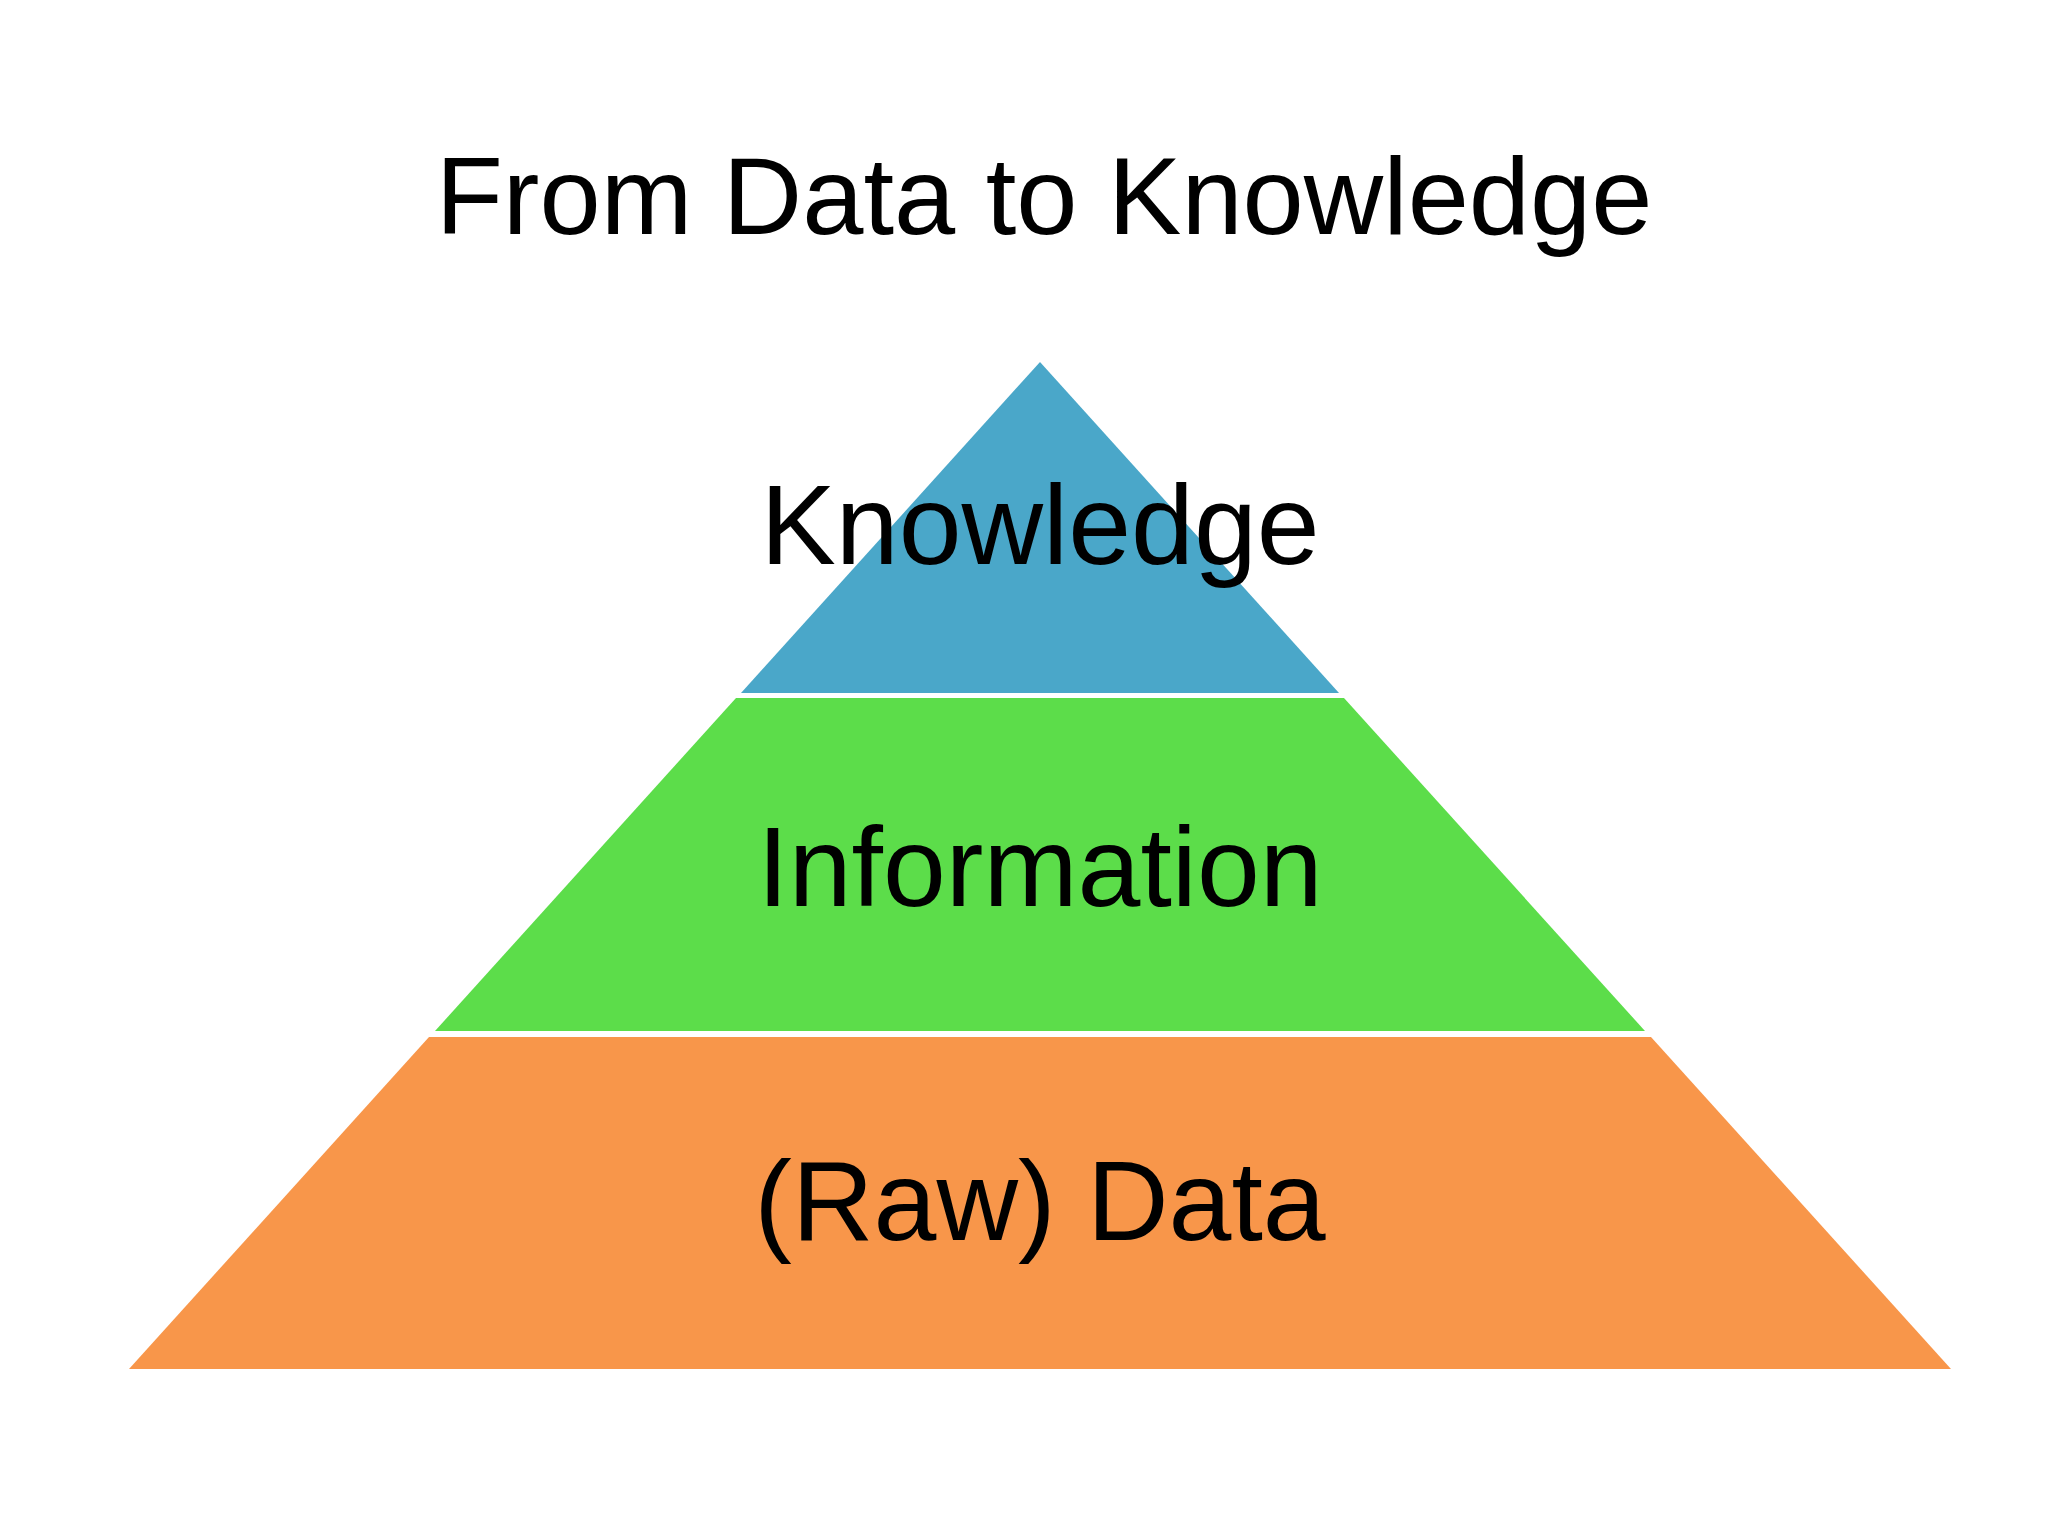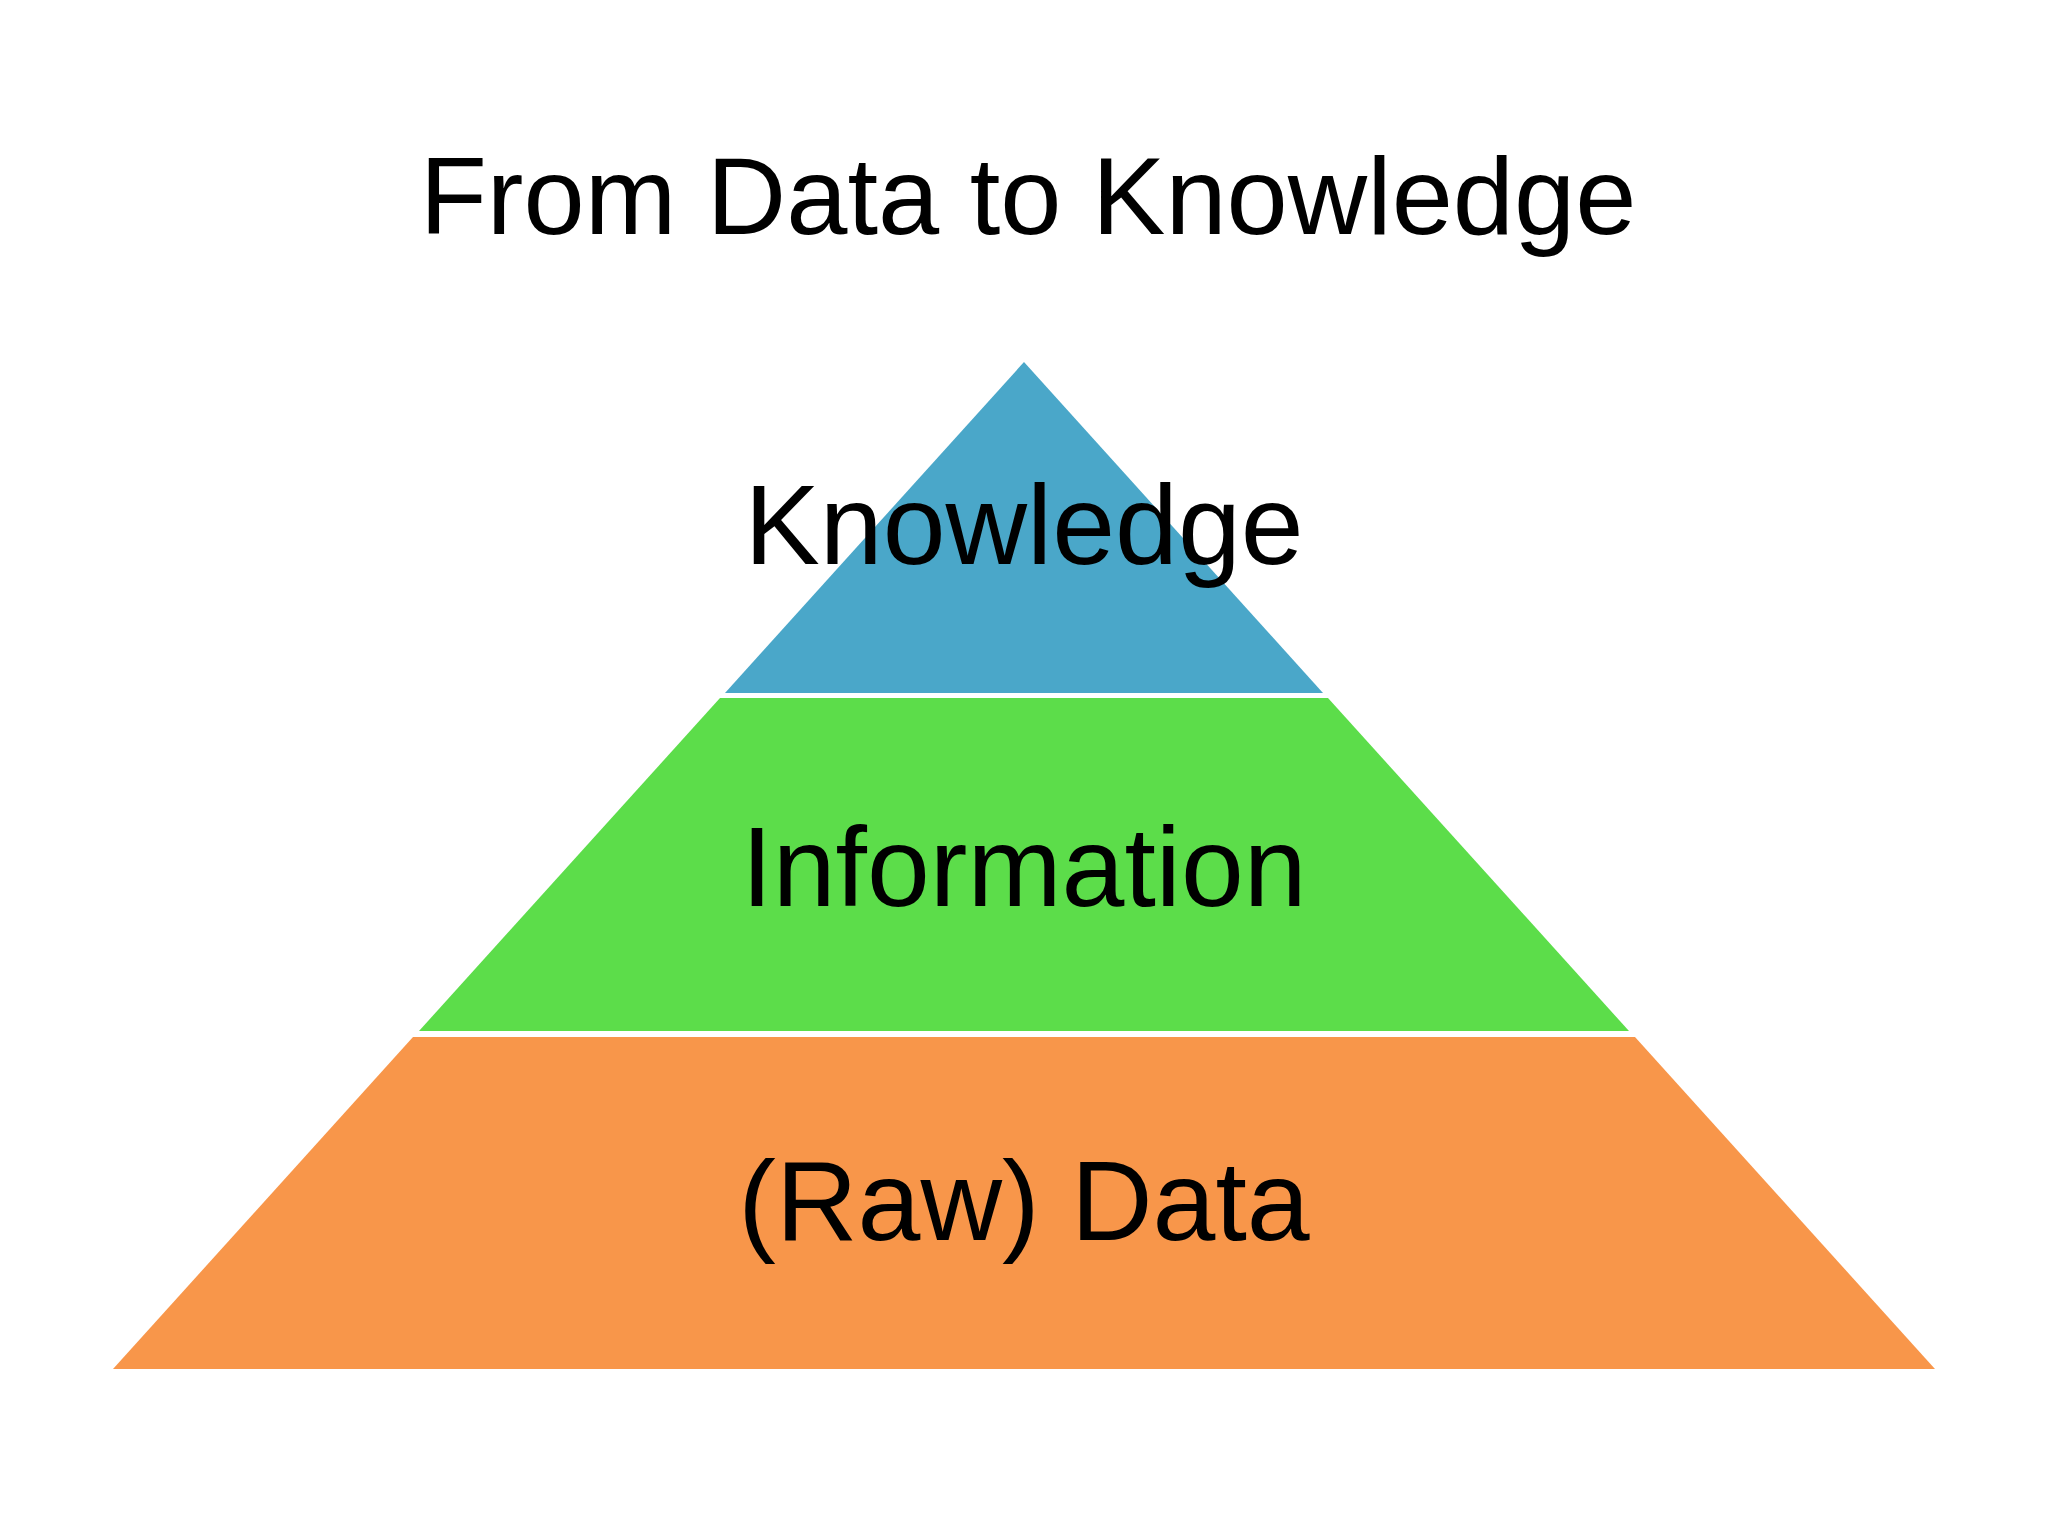--- a/index.html
+++ b/index.html
@@ -8,20 +8,21 @@
     background: #ffffff;
     width: 2048px;
     height: 1536px;
     overflow: hidden;
   }
   .slide {
     position: relative;
     width: 1808px;
     height: 1536px;
     background: #ffffff;
+    padding-left: 16px;
   }
   svg {
     display: block;
     width: 2048px;
     height: 1536px;
   }
   .slide-title-text {
     font-family: "Liberation Sans", sans-serif;
     font-size: 110px;
     font-weight: 400;

